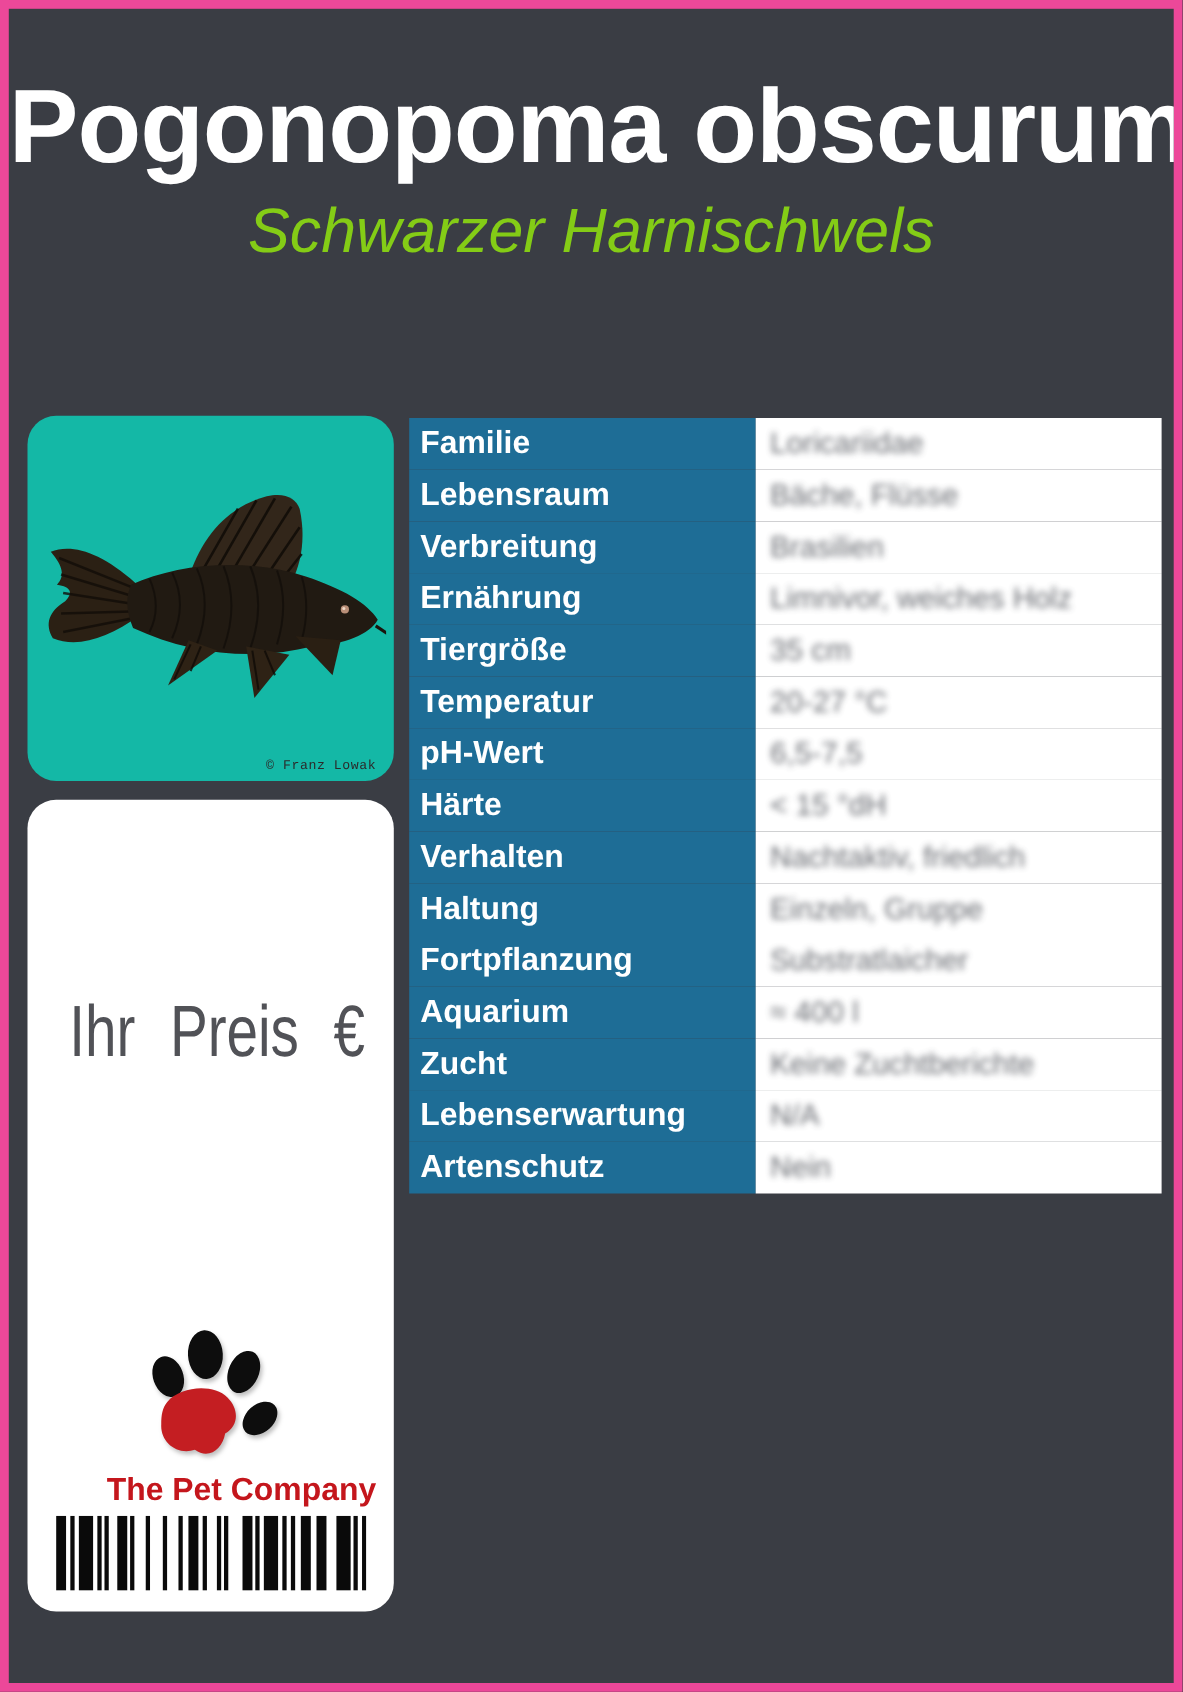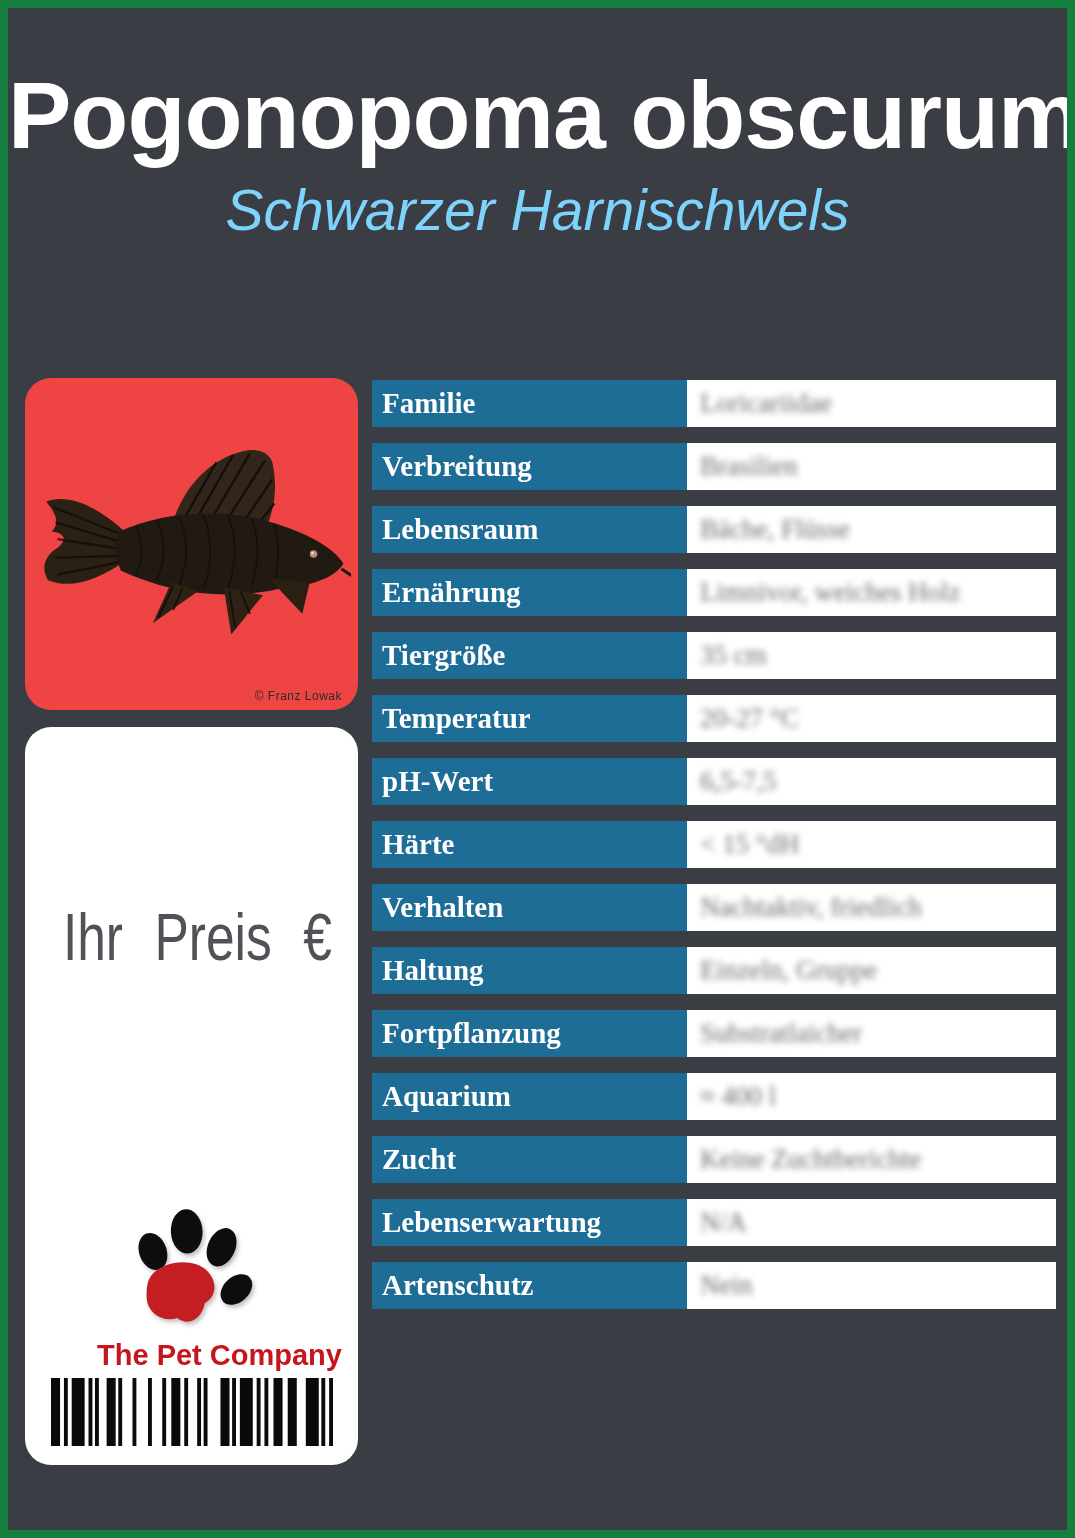--- a/index.html
+++ b/index.html
@@ -2,42 +2,42 @@
 <html><head>
 <meta charset="utf-8">
 <style>
   * { margin: 0; padding: 0; box-sizing: border-box; }
   html, body { width: 1075px; height: 1538px; }
   body { font-family: "Liberation Sans", sans-serif; background: #3a3d44; }
 
   .frame {
     position: absolute; left: 0; top: 0; width: 1075px; height: 1538px;
     background: #3a3d44;
-    border: 8px solid #15803d;
+    border: 8px solid #ec4899;
     overflow: hidden;
   }
 
   
   .title {
     position: absolute; top: 55px; left: 0; width: 100%;
     text-align: center; color: #ffffff;
     font-size: 95px; font-weight: 700; letter-spacing: -1px;
     line-height: 1.1; white-space: nowrap;
   }
   .subtitle {
     position: absolute; top: 168px; left: 0; width: 100%;
-    text-align: center; color: #7dd3fc;
+    text-align: center; color: #84cc16;
     font-size: 57px; font-style: italic; font-weight: 400;
     line-height: 1.2; white-space: nowrap;
   }
 
   
   .photo-card {
     position: absolute; left: 17px; top: 370px; width: 333px; height: 332px;
-    background: #ef4444; border-radius: 26px;
+    background: #14b8a6; border-radius: 26px; font-family: Liberation Mono, monospace;
   }
   .fish-svg { position: absolute; left: 8px; top: 62px; width: 318px; height: 215px; }
   .credit {
     position: absolute; right: 16px; bottom: 7px;
     font-size: 12px; color: #2b2b2b; letter-spacing: 0.5px;
   }
 
   .price-card {
     position: absolute; left: 17px; top: 719px; width: 333px; height: 738px;
     background: #ffffff; border-radius: 26px;
@@ -62,21 +62,21 @@
     font-size: 29px; font-weight: 700; white-space: nowrap; margin-left: 28px;
   }
   .barcode-svg {
     position: absolute; left: 50%; top: 651px; transform: translateX(-50%);
     width: 282px; height: 68px;
   }
 
   
   .table {
     position: absolute; left: 364px; top: 372px; width: 684px;
-    display: flex; flex-direction: column; gap: 16px; font-family: Liberation Serif, serif;
+    display: flex; flex-direction: column; 
   }
   .row { display: flex; height: 47px; }
   .row .label-cell {
     width: 315px; background: #1e6d96; color: #ffffff;
     font-size: 29px; font-weight: 700; line-height: 46px;
     padding-left: 10px; white-space: nowrap; overflow: hidden;
   }
   .row .value-cell {
     width: 369px; background: #ffffff; color: #50535a;
     font-size: 27px; font-weight: 400; line-height: 47px;
@@ -192,28 +192,28 @@
         <rect x="215" y="0" width="3" height="60" fill="#0a0a0a"></rect>
       </svg>
   </div>
 
   <div class="table">
       <div class="row">
         <div class="label-cell">Familie</div>
         <div class="value-cell"><span>Loricariidae</span></div>
       </div>
       <div class="row">
+        <div class="label-cell">Lebensraum</div>
+        <div class="value-cell"><span>Bäche, Flüsse</span></div>
+      </div>
+      <div class="row">
         <div class="label-cell">Verbreitung</div>
         <div class="value-cell"><span>Brasilien</span></div>
       </div>
       <div class="row">
-        <div class="label-cell">Lebensraum</div>
-        <div class="value-cell"><span>Bäche, Flüsse</span></div>
-      </div>
-      <div class="row">
         <div class="label-cell">Ernährung</div>
         <div class="value-cell"><span>Limnivor, weiches Holz</span></div>
       </div>
       <div class="row">
         <div class="label-cell">Tiergröße</div>
         <div class="value-cell"><span>35 cm</span></div>
       </div>
       <div class="row">
         <div class="label-cell">Temperatur</div>
         <div class="value-cell"><span>20-27 °C</span></div>

